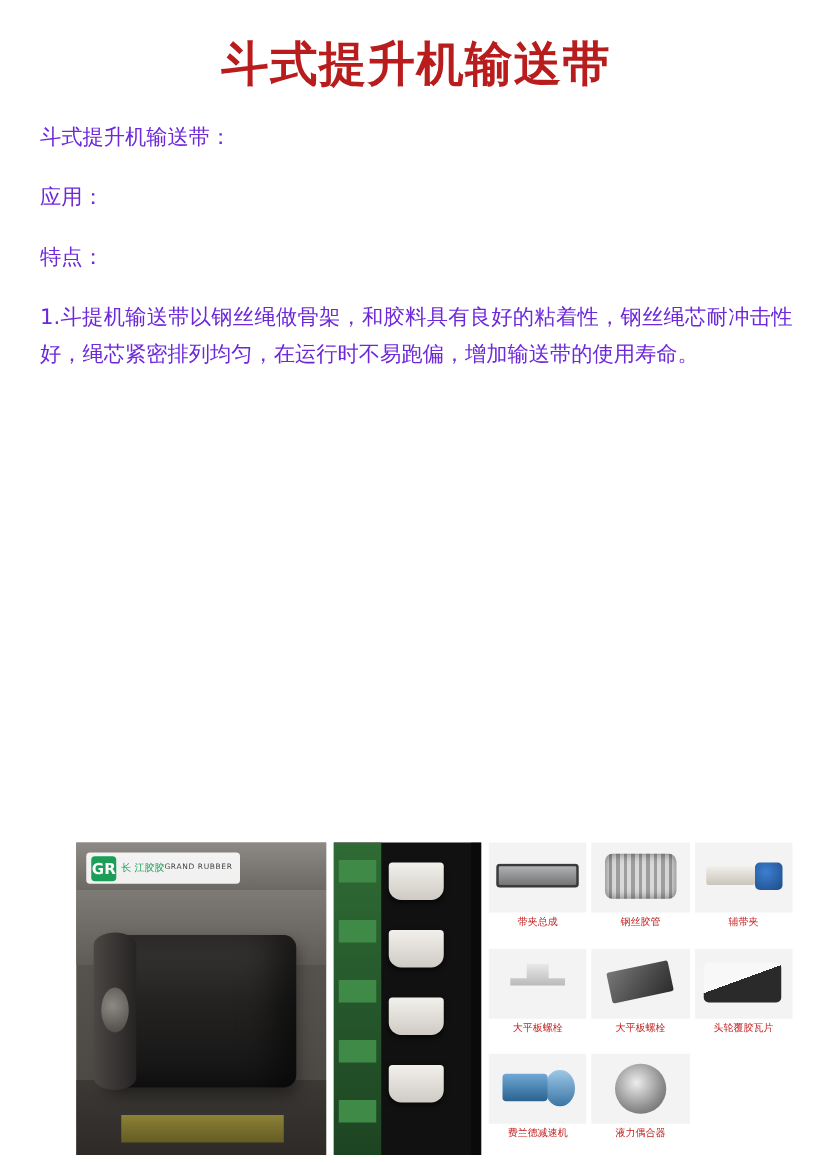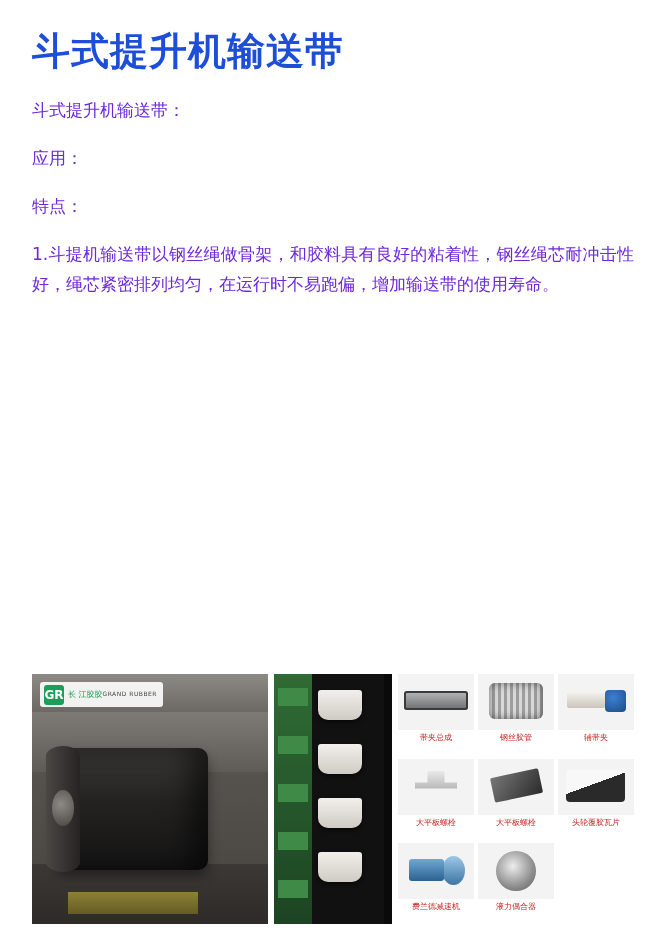--- a/index.html
+++ b/index.html
@@ -18,23 +18,24 @@
   .page {
     width: 666px;
     height: 930px;
     position: relative;
     box-sizing: border-box;
     padding: 0 32px;
   }
   .doc-title {
     font-size: 38px;
     font-weight: bold;
+    text-align: center;
     letter-spacing: 1px;
     margin: 26px 0 18px 0;
-    color: #1d4ed8;
+    color: #b91c1c;
   }
   .para {
     font-size: 17px;
     line-height: 30px;
     margin: 0 0 20px 0;
     text-align: justify;
     color: #6d28d9;
   }
   .para.tight {
     margin-bottom: 18px;
@@ -43,25 +44,26 @@
     position: absolute;
     left: 32px;
     top: 648px;
     width: 602px;
     height: 250px;
     display: flex;
     gap: 6px;
   }
   
   .photo-main {
-    width: 236px;
+    width: 200px;
     height: 250px;
     position: relative;
     background: linear-gradient(180deg,#6d6a66 0%,#57534f 35%,#46423e 100%);
     overflow: hidden;
+    margin-left: 29px;
   }
   .photo-main .ceiling {
     position: absolute; left:0; top:0; width:100%; height:38px;
     background: linear-gradient(180deg,#8d8a85,#6c6964);
   }
   .photo-main .wall {
     position: absolute; left:0; top:38px; width:100%; height:60px;
     background: linear-gradient(180deg,#7e7b76,#5f5b57);
   }
   .photo-main .floor {

